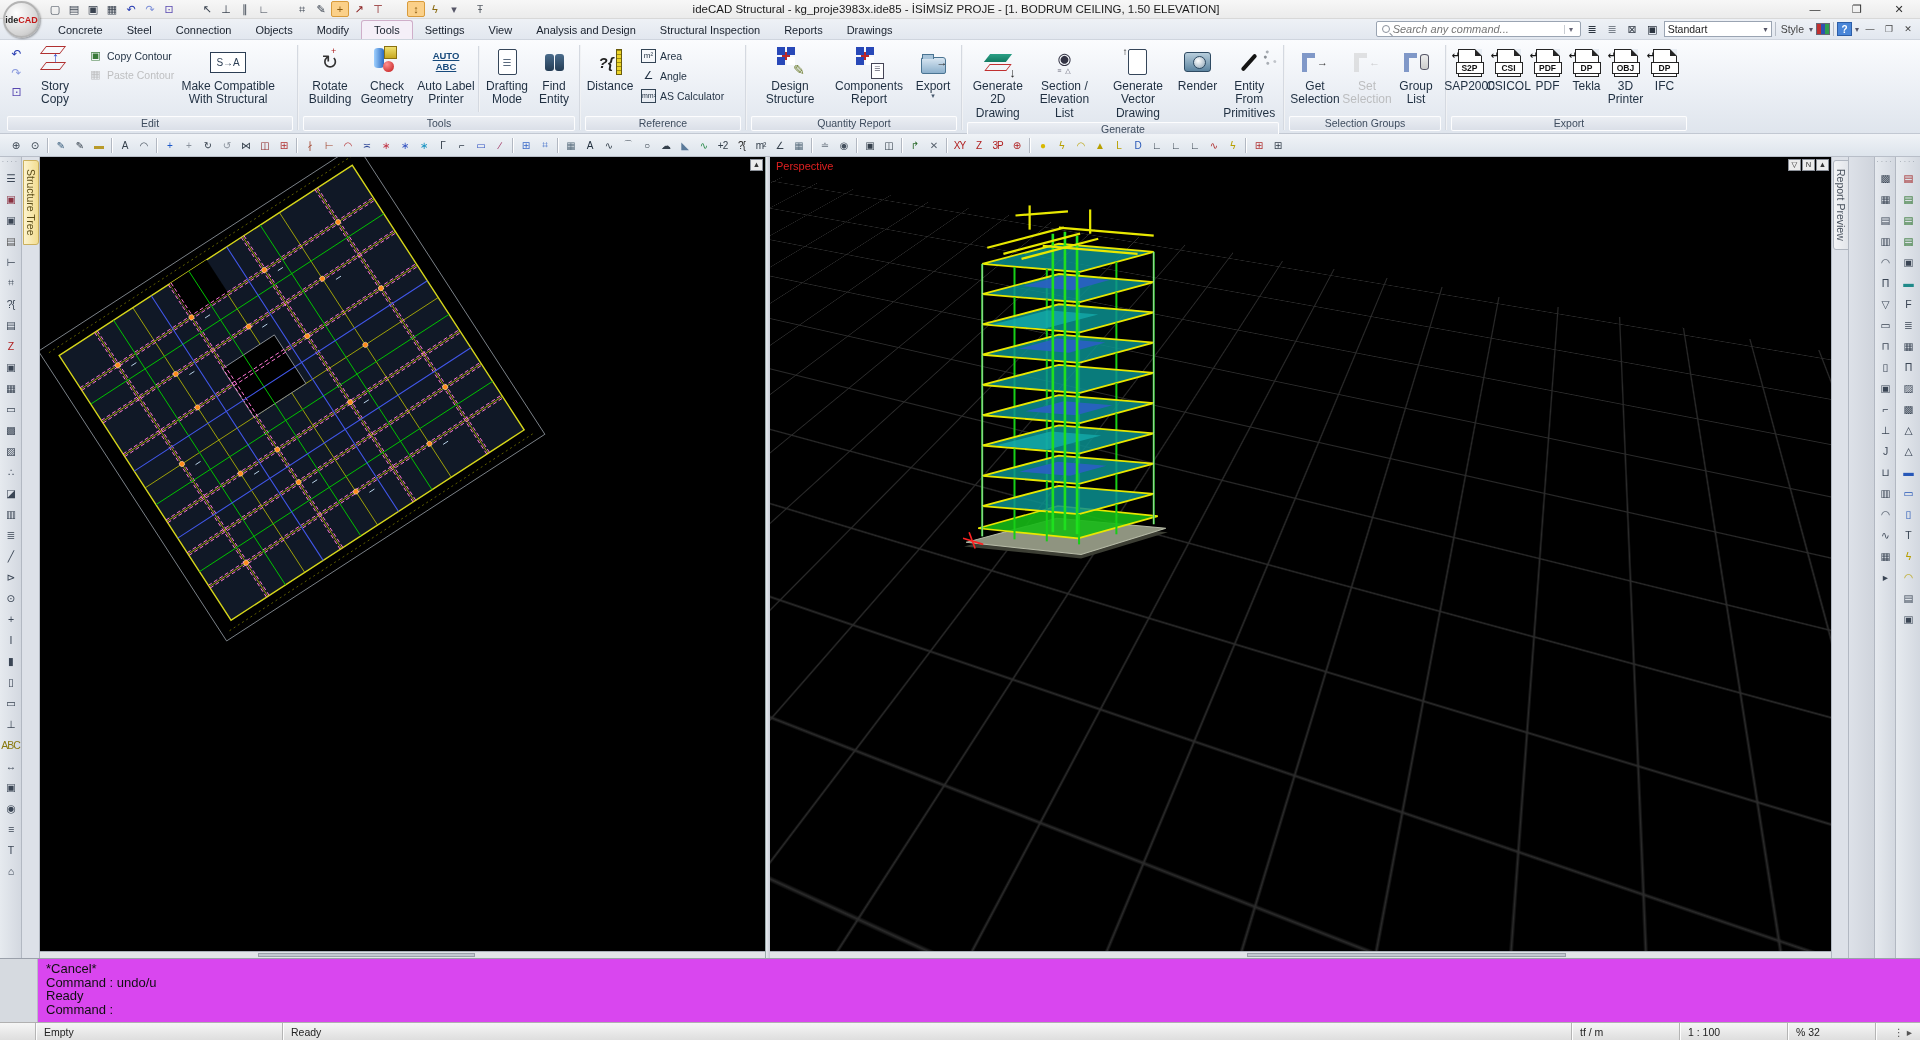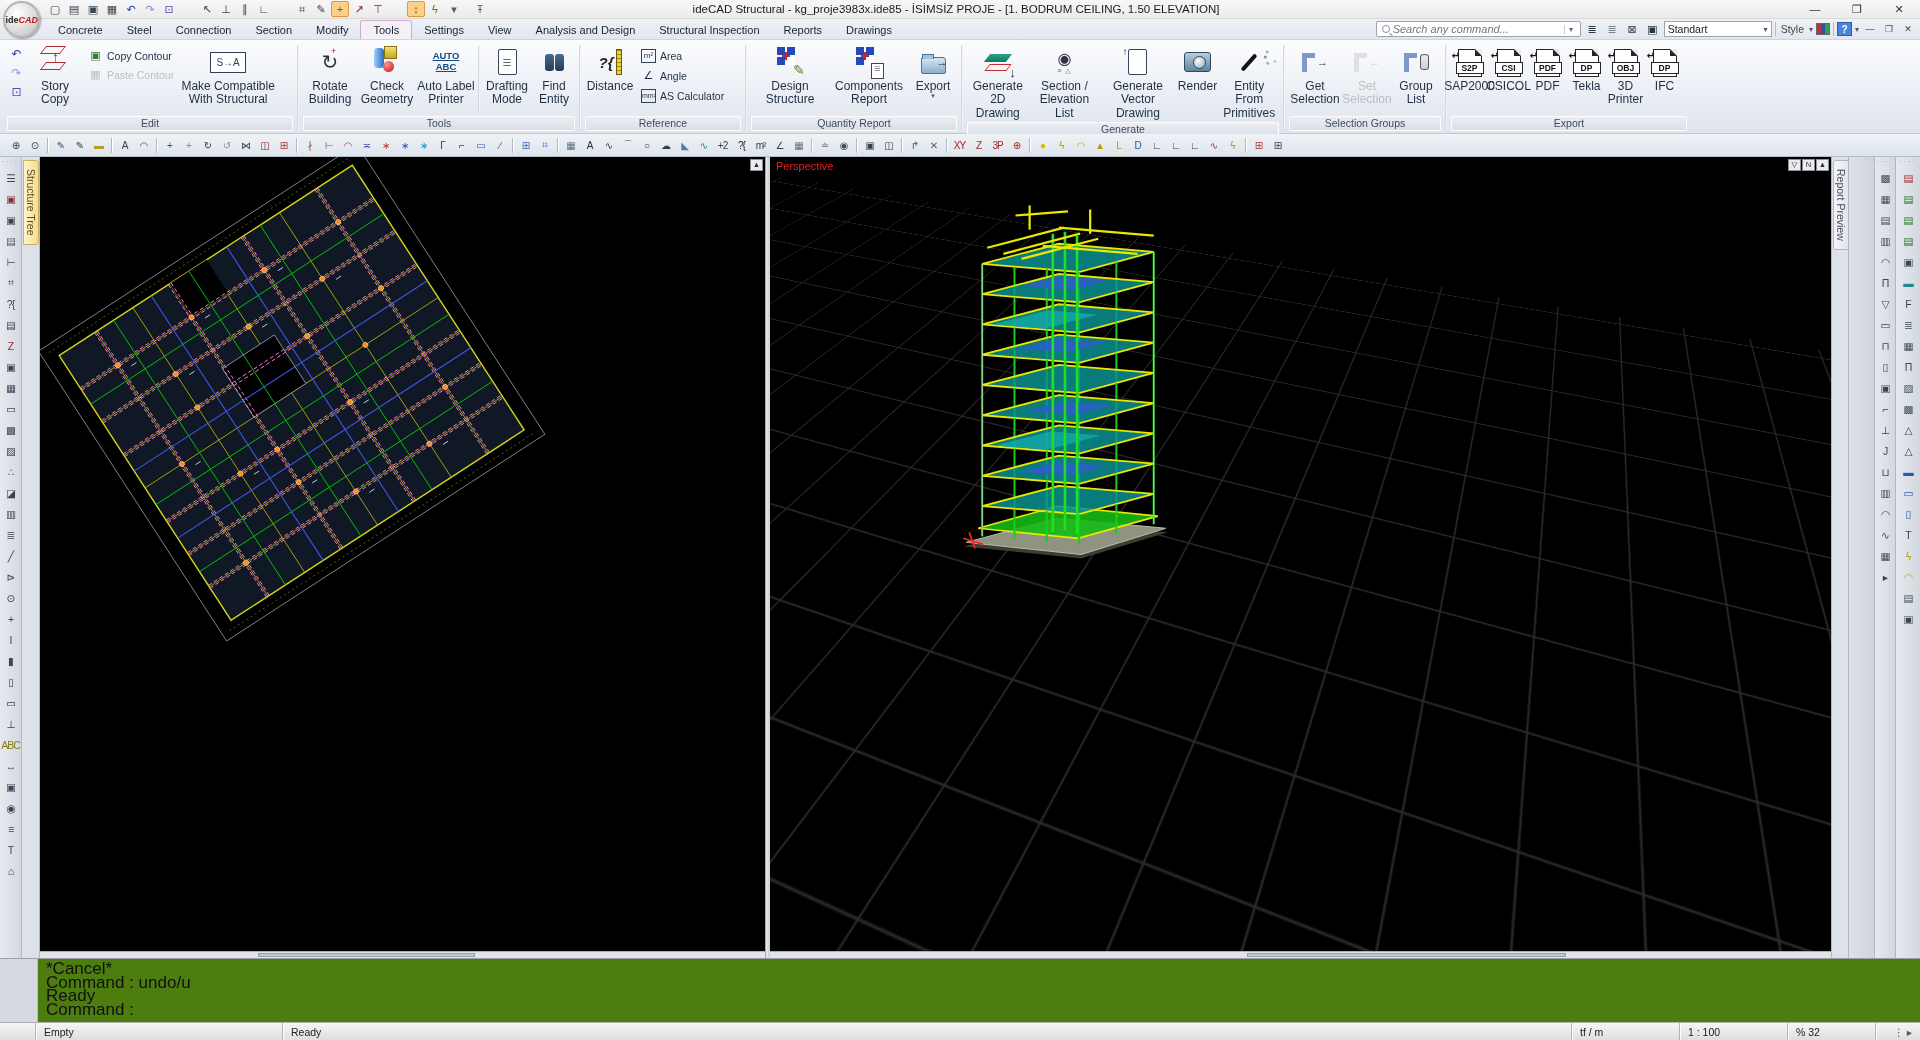--- a/index.html
+++ b/index.html
@@ -4,22 +4,22 @@
 <style>
   * { box-sizing: border-box; margin: 0; padding: 0; }
   html,body { width:1920px; height:1040px; overflow:hidden; }
   body { font-family:"Liberation Sans","DejaVu Sans",sans-serif; font-size:11px; color:#222; background:#d4d8de; }
   .app { position:relative; width:1920px; height:1040px; display:flex; flex-direction:column; }
 
   
   .titlebar { height:19px; background:linear-gradient(#f7f7f7,#ebebeb); display:flex; align-items:center; position:relative; border-bottom:1px solid #d8d8d8; }
   .logo { position:absolute; left:3px; top:1px; width:37px; height:37px; border-radius:50%;
           background:radial-gradient(circle at 35% 30%,#ffffff,#d2d2d2 70%,#a8a8a8); border:2px solid #b4b4b4;
-          z-index:60; display:flex; align-items:center; justify-content:flex-end; font-size:9px; font-weight:bold; box-shadow:1px 1px 2px rgba(0,0,0,.35); }
-  .logo .cad { color:#c41818; font-style:italic; }
+          z-index:60; display:flex; align-items:center; justify-content:center; font-size:9px; font-weight:bold; box-shadow:1px 1px 2px rgba(0,0,0,.35); }
+  .logo .cad { color:#c41818; }
   .qat { display:flex; align-items:center; margin-left:46px; gap:1px; }
   .qicon { width:18px; height:16px; display:inline-flex; align-items:center; justify-content:center; font-size:11px; color:#3a4350; border-radius:2px; }
   .qicon.active { background:#fbd089; border:1px solid #d89b3c; }
   .qat-cap { margin-left:14px; color:#5a6068; font-size:10px; }
   .titletext { position:absolute; left:0; right:8px; text-align:center; font-size:11.5px; color:#1a1a1a; pointer-events:none; }
   .winctl { margin-left:auto; display:flex; height:100%; z-index:70; }
   .winbtn { width:42px; height:100%; display:flex; align-items:center; justify-content:center; font-size:11px; color:#333; }
 
   
   .tabrow { height:21px; background:linear-gradient(#eef1f6,#e2e7ef); display:flex; align-items:flex-end; padding-left:46px; border-bottom:1px solid #cfd5de; }
@@ -123,21 +123,21 @@
             background:repeating-linear-gradient(90deg,#2b2b2b 0 1px,transparent 1px 54px),
                        repeating-linear-gradient(0deg,#2b2b2b 0 1px,transparent 1px 54px);
             transform:perspective(760px) rotateX(57deg) rotateZ(17deg); transform-origin:50% 0; }
   svg.canvas { position:absolute; inset:0; width:100%; height:100%; }
   .rightzone { width:89px; flex:none; display:flex; background:#d3d8e0; }
   .rightzone .gap { flex:1; background:linear-gradient(90deg,#dde1e8,#cfd4dc); }
 
   
   .cmdwrap { height:64px; display:flex; border-top:1px solid #9aa0aa; }
   .cmdstrip { width:38px; background:#d6dae0; border-right:1px solid #b8bcc4; }
-  .cmdlines { flex:1; background:#4d7c0f; padding:3px 8px; font-size:17px; color:#101010; line-height:13.5px; }
+  .cmdlines { flex:1; background:#d946ef; padding:3px 8px; font-size:13px; color:#101010; line-height:13.5px; }
   .statusbar { height:18px; background:linear-gradient(#f6f6f6,#dedede); border-top:1px solid #b0b0b0; display:flex; align-items:stretch; font-size:10.5px; color:#222; }
   .scell { display:flex; align-items:center; padding:0 8px; border-right:1px solid #b4b4b4; box-shadow:1px 0 0 #fdfdfd; white-space:nowrap; }
   .scell.spacer { width:36px; flex:none; padding:0; }
   .scell.mode { width:247px; flex:none;padding-left:8px; }
   .scell.state { flex:1; }
   .scell.unit { width:108px; flex:none; }
   .scell.scale { width:108px; flex:none;text-align:right; }
   .scell.zoom { width:88px; flex:none; }
   .scell.last { border-right:none; flex:none; width:44px; justify-content:flex-end; gap:3px; color:#555; }
 </style>
@@ -184,21 +184,21 @@
       <span class="winbtn">✕</span>
     </div>
   </div>
 
   <div class="tabrow">
     <div style="display:flex;align-items:flex-end;">
 
     <span class="rtab">Concrete</span>
         <span class="rtab">Steel</span>
         <span class="rtab">Connection</span>
-        <span class="rtab">Section</span>
+        <span class="rtab">Objects</span>
         <span class="rtab">Modify</span>
         <span class="rtab active">Tools</span>
         <span class="rtab">Settings</span>
         <span class="rtab">View</span>
         <span class="rtab">Analysis and Design</span>
         <span class="rtab">Structural Inspection</span>
         <span class="rtab">Reports</span>
         <span class="rtab">Drawings</span>
       </div>
     <div class="tabrow-right">

